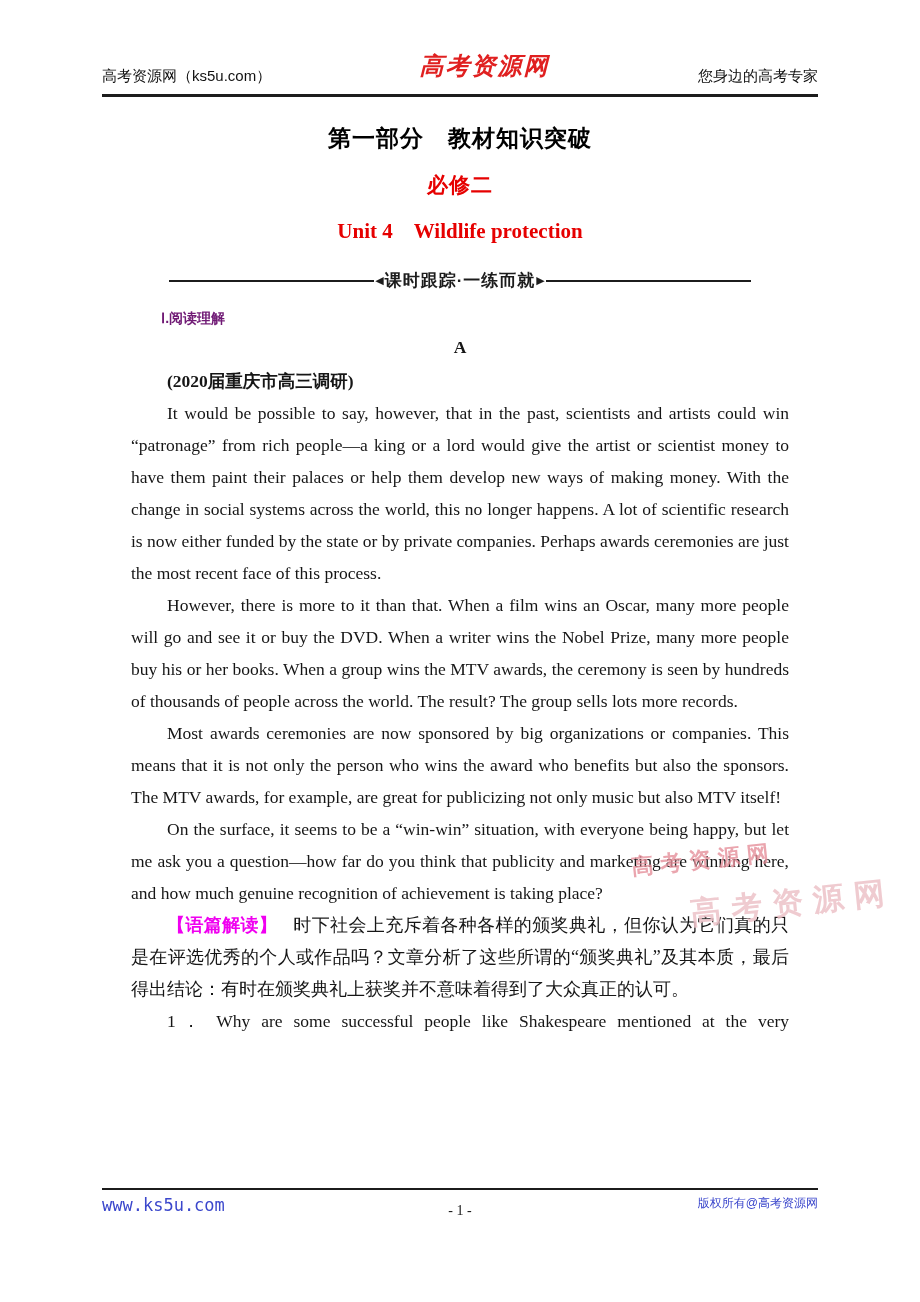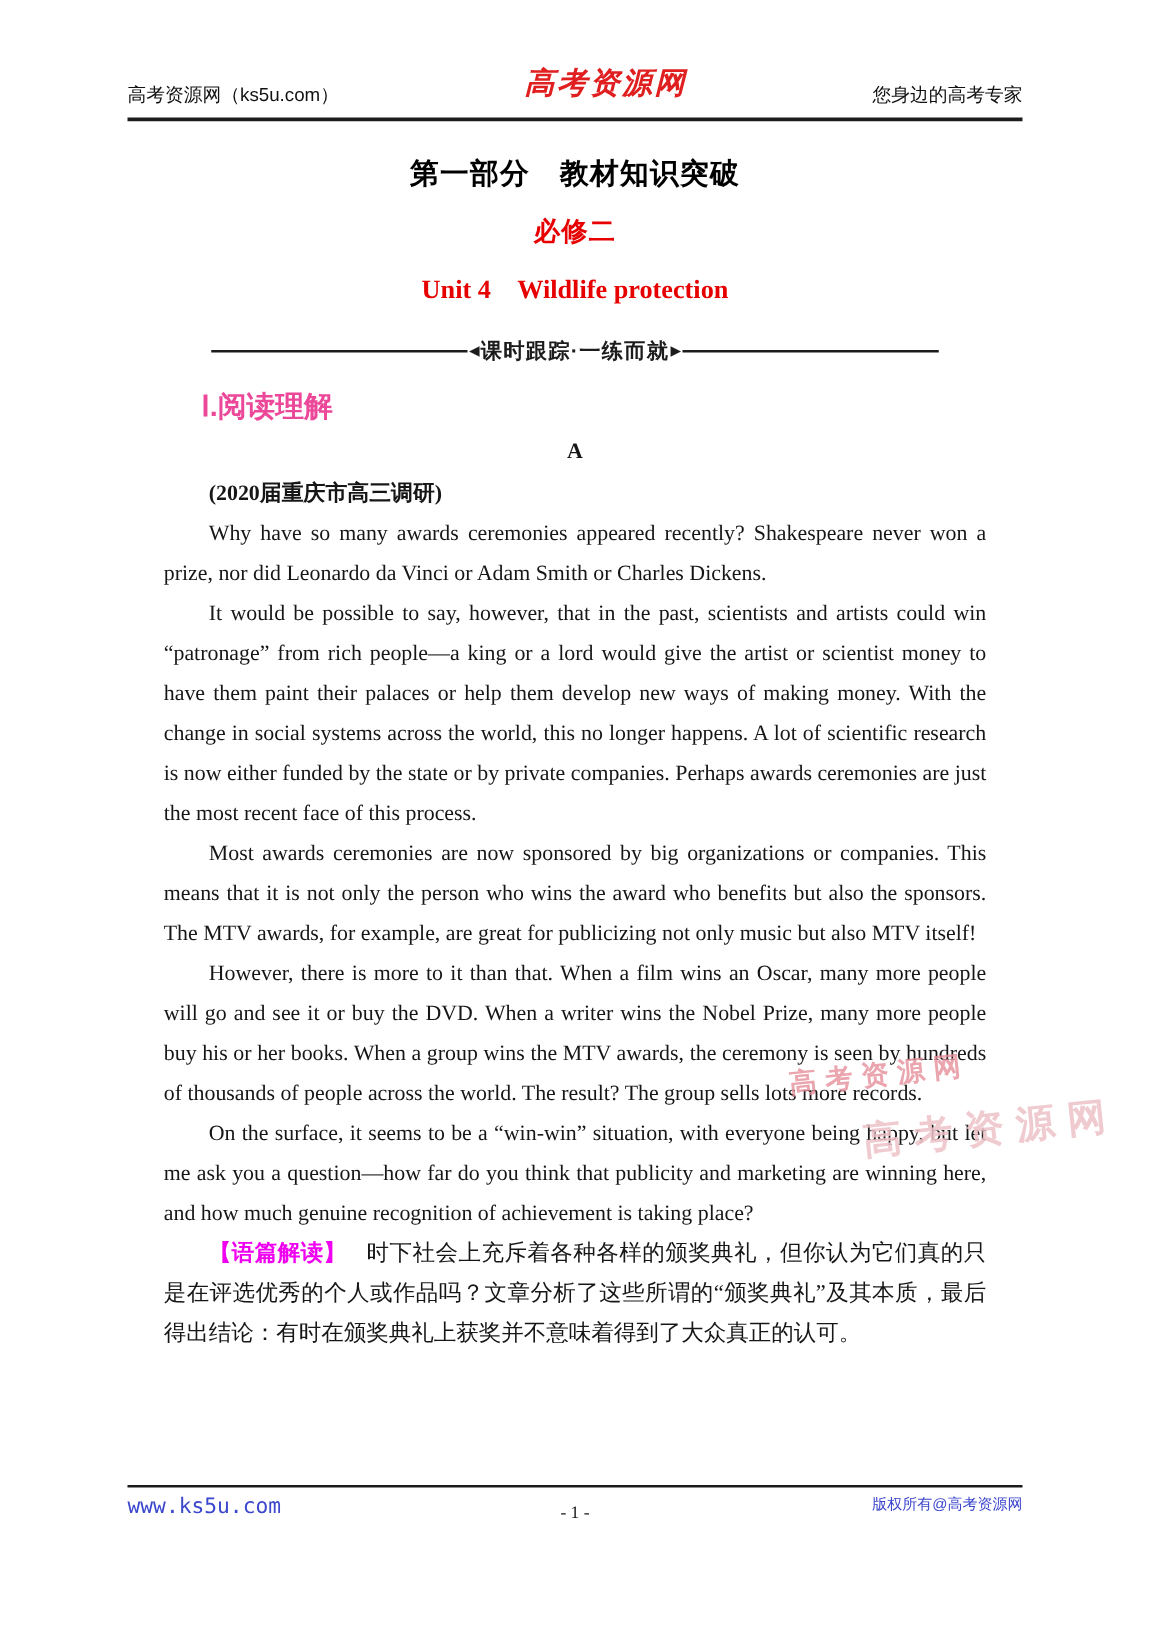--- a/index.html
+++ b/index.html
@@ -71,21 +71,21 @@
   .divider .arrow { font-size:11px; color:#1c1c1c; padding:0 1px; }
   .divider .label {
     font-size:17px; color:#1c1c1c; font-weight:600;
     letter-spacing:1px; white-space:nowrap;
   }
   
   .reading-heading {
     margin:18px 131px 0;
     padding-left:30px;
     font-family:"Liberation Sans", sans-serif;
-    font-size:23px; font-weight:600; color:#ec4899;
+    font-size:14px; font-weight:600; color:#701a75;
   }
   .passage-label {
     margin-top:9px;
     text-align:center;
     font-weight:bold; font-size:17.5px;
   }
   
   .content { margin:7px 131px 0; }
   .content p {
     font-size:17.5px;
@@ -171,28 +171,28 @@
     <span class="label">课时跟踪·一练而就</span>
     <span class="arrow">▶</span>
     <span class="rule"></span>
   </div>
 
   <div class="reading-heading">Ⅰ.阅读理解</div>
   <div class="passage-label">A</div>
 
   <div class="content">
     <p class="source-line">(2020届重庆市高三调研)</p>
-    <p>Why have so many awards ceremonies appeared recently? Shakespeare never won a prize, nor did Leonardo da Vinci or Adam Smith or Charles Dickens.</p>
     <p>It would be possible to say, however, that in the past, scientists and artists could win “patronage” from rich people—a king or a lord would give the artist or scientist money to have them paint their palaces or help them develop new ways of making money. With the change in social systems across the world, this no longer happens. A lot of scientific research is now either funded by the state or by private companies. Perhaps awards ceremonies are just the most recent face of this process.</p>
+    <p>However, there is more to it than that. When a film wins an Oscar, many more people will go and see it or buy the DVD. When a writer wins the Nobel Prize, many more people buy his or her books. When a group wins the MTV awards, the ceremony is seen by hundreds of thousands of people across the world. The result? The group sells lots more records.</p>
     <p>Most awards ceremonies are now sponsored by big organizations or companies. This means that it is not only the person who wins the award who benefits but also the sponsors. The MTV awards, for example, are great for publicizing not only music but also MTV itself!</p>
-    <p>However, there is more to it than that. When a film wins an Oscar, many more people will go and see it or buy the DVD. When a writer wins the Nobel Prize, many more people buy his or her books. When a group wins the MTV awards, the ceremony is seen by hundreds of thousands of people across the world. The result? The group sells lots more records.</p>
     <p>On the surface, it seems to be a “win-win” situation, with everyone being happy, but let me ask you a question—how far do you think that publicity and marketing are winning here, and how much genuine recognition of achievement is taking place?</p>
 
     <p><span class="analysis-label">【语篇解读】</span><span class="analysis-text">时下社会上充斥着各种各样的颁奖典礼，但你认为它们真的只是在评选优秀的个人或作品吗？文章分析了这些所谓的“颁奖典礼”及其本质，最后得出结论：有时在颁奖典礼上获奖并不意味着得到了大众真正的认可。</span></p>
 
+    <p class="question-line"><span class="q-num">1．</span><span>Why are some successful people like Shakespeare mentioned at the very</span></p>
   </div>
 
   <div class="watermark watermark-1">高考资源网</div>
   <div class="watermark watermark-2">高考资源网</div>
 
   <div class="footer">
     <a class="footer-left">www.ks5u.com</a>
     <a class="footer-right">版权所有@高考资源网</a>
   </div>
   <div class="page-number">- 1 -</div>

